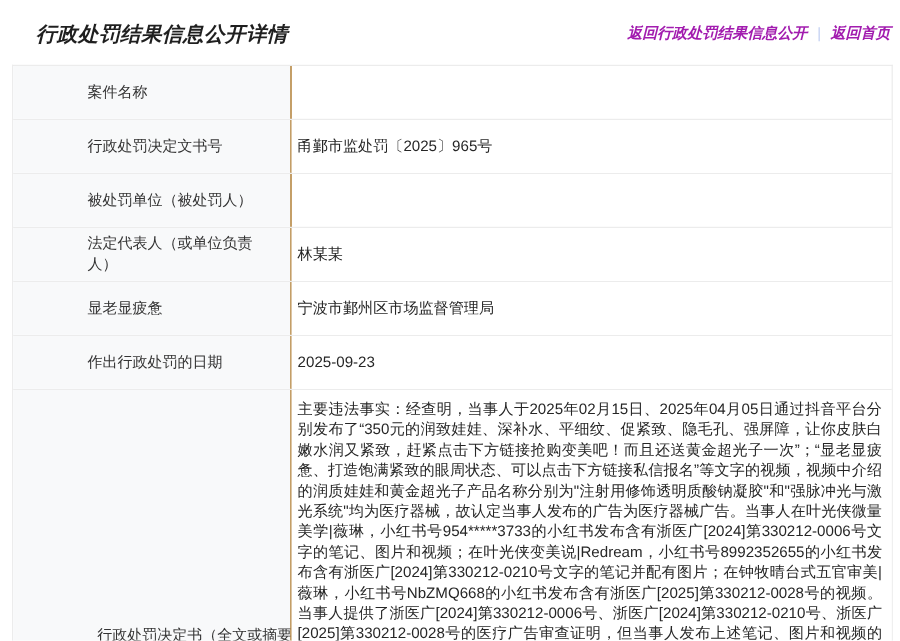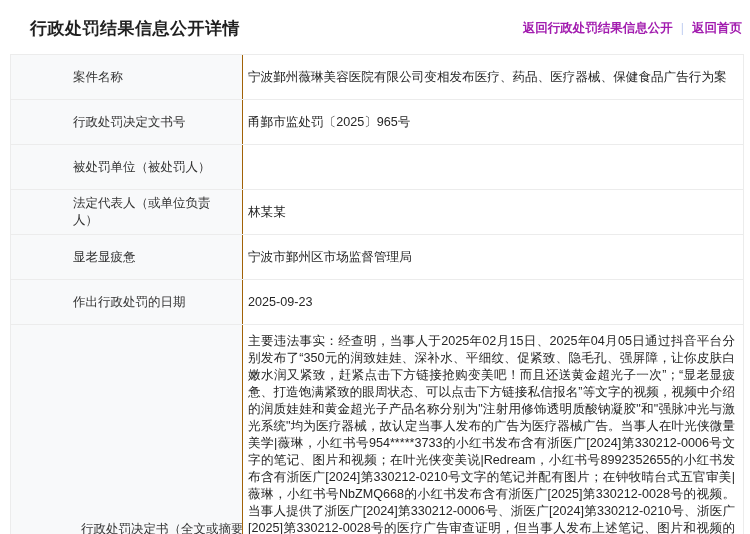--- a/index.html
+++ b/index.html
@@ -1,21 +1,21 @@
 <!DOCTYPE html>
 <html><head>
 <meta charset="utf-8">
 <style>
   * { margin:0; padding:0; box-sizing:border-box; }
   html,body { width:750px; height:534px; overflow:hidden; background:#ffffff;
     font-family:"Liberation Sans","DejaVu Sans",sans-serif; }
   .page { width:750px; height:534px; overflow:hidden; background:#fff; position:relative; }
 
   .header { display:flex; justify-content:space-between; align-items:center;
-    padding:16px 8px 14px 30px; height:54px; }
+    padding:16px 8px 14px 30px; height:54px;font-style:italic; }
   .page-title { font-size:17px; font-weight:700; color:#1f1f1f; letter-spacing:0.5px; }
   .header-links { display:flex; align-items:center; font-size:12.5px; font-weight:700; }
   .header-links a { color:#a21caf; text-decoration:none; cursor:pointer; }
   .link-divider { color:#c3d0f2; margin:0 8px; font-weight:400; }
 
   .info-table { margin:0 6px 0 10px; border:1px solid #ececec; border-bottom:none; }
   .row { display:flex; border-bottom:1px solid #ececec; height:45px; }
   .row.big { height:408px; border-bottom:none; }
   .cell-label { width:232px; min-width:232px; background:#f8f9fa; border-right:1px solid #a16207;
     display:flex; align-items:center; padding:4px 8px 4px 62px;
@@ -38,21 +38,20 @@
       <a>返回行政处罚结果信息公开</a>
       <span class="link-divider">|</span>
       <a>返回首页</a>
     </div>
   </div>
 
   <div class="info-table">
 
     <div class="row">
       <div class="cell-label">案件名称</div>
-      <div class="cell-value">宁波鄞州薇琳美容医院有限公司变相发布医疗、药品、医疗器械、保健食品广告行为案</div>
     </div>
 
     <div class="row">
       <div class="cell-label">行政处罚决定文书号</div>
       <div class="cell-value">甬鄞市监处罚〔2025〕965号</div>
     </div>
 
     <div class="row">
       <div class="cell-label">被处罚单位（被处罚人）</div>
     </div>

